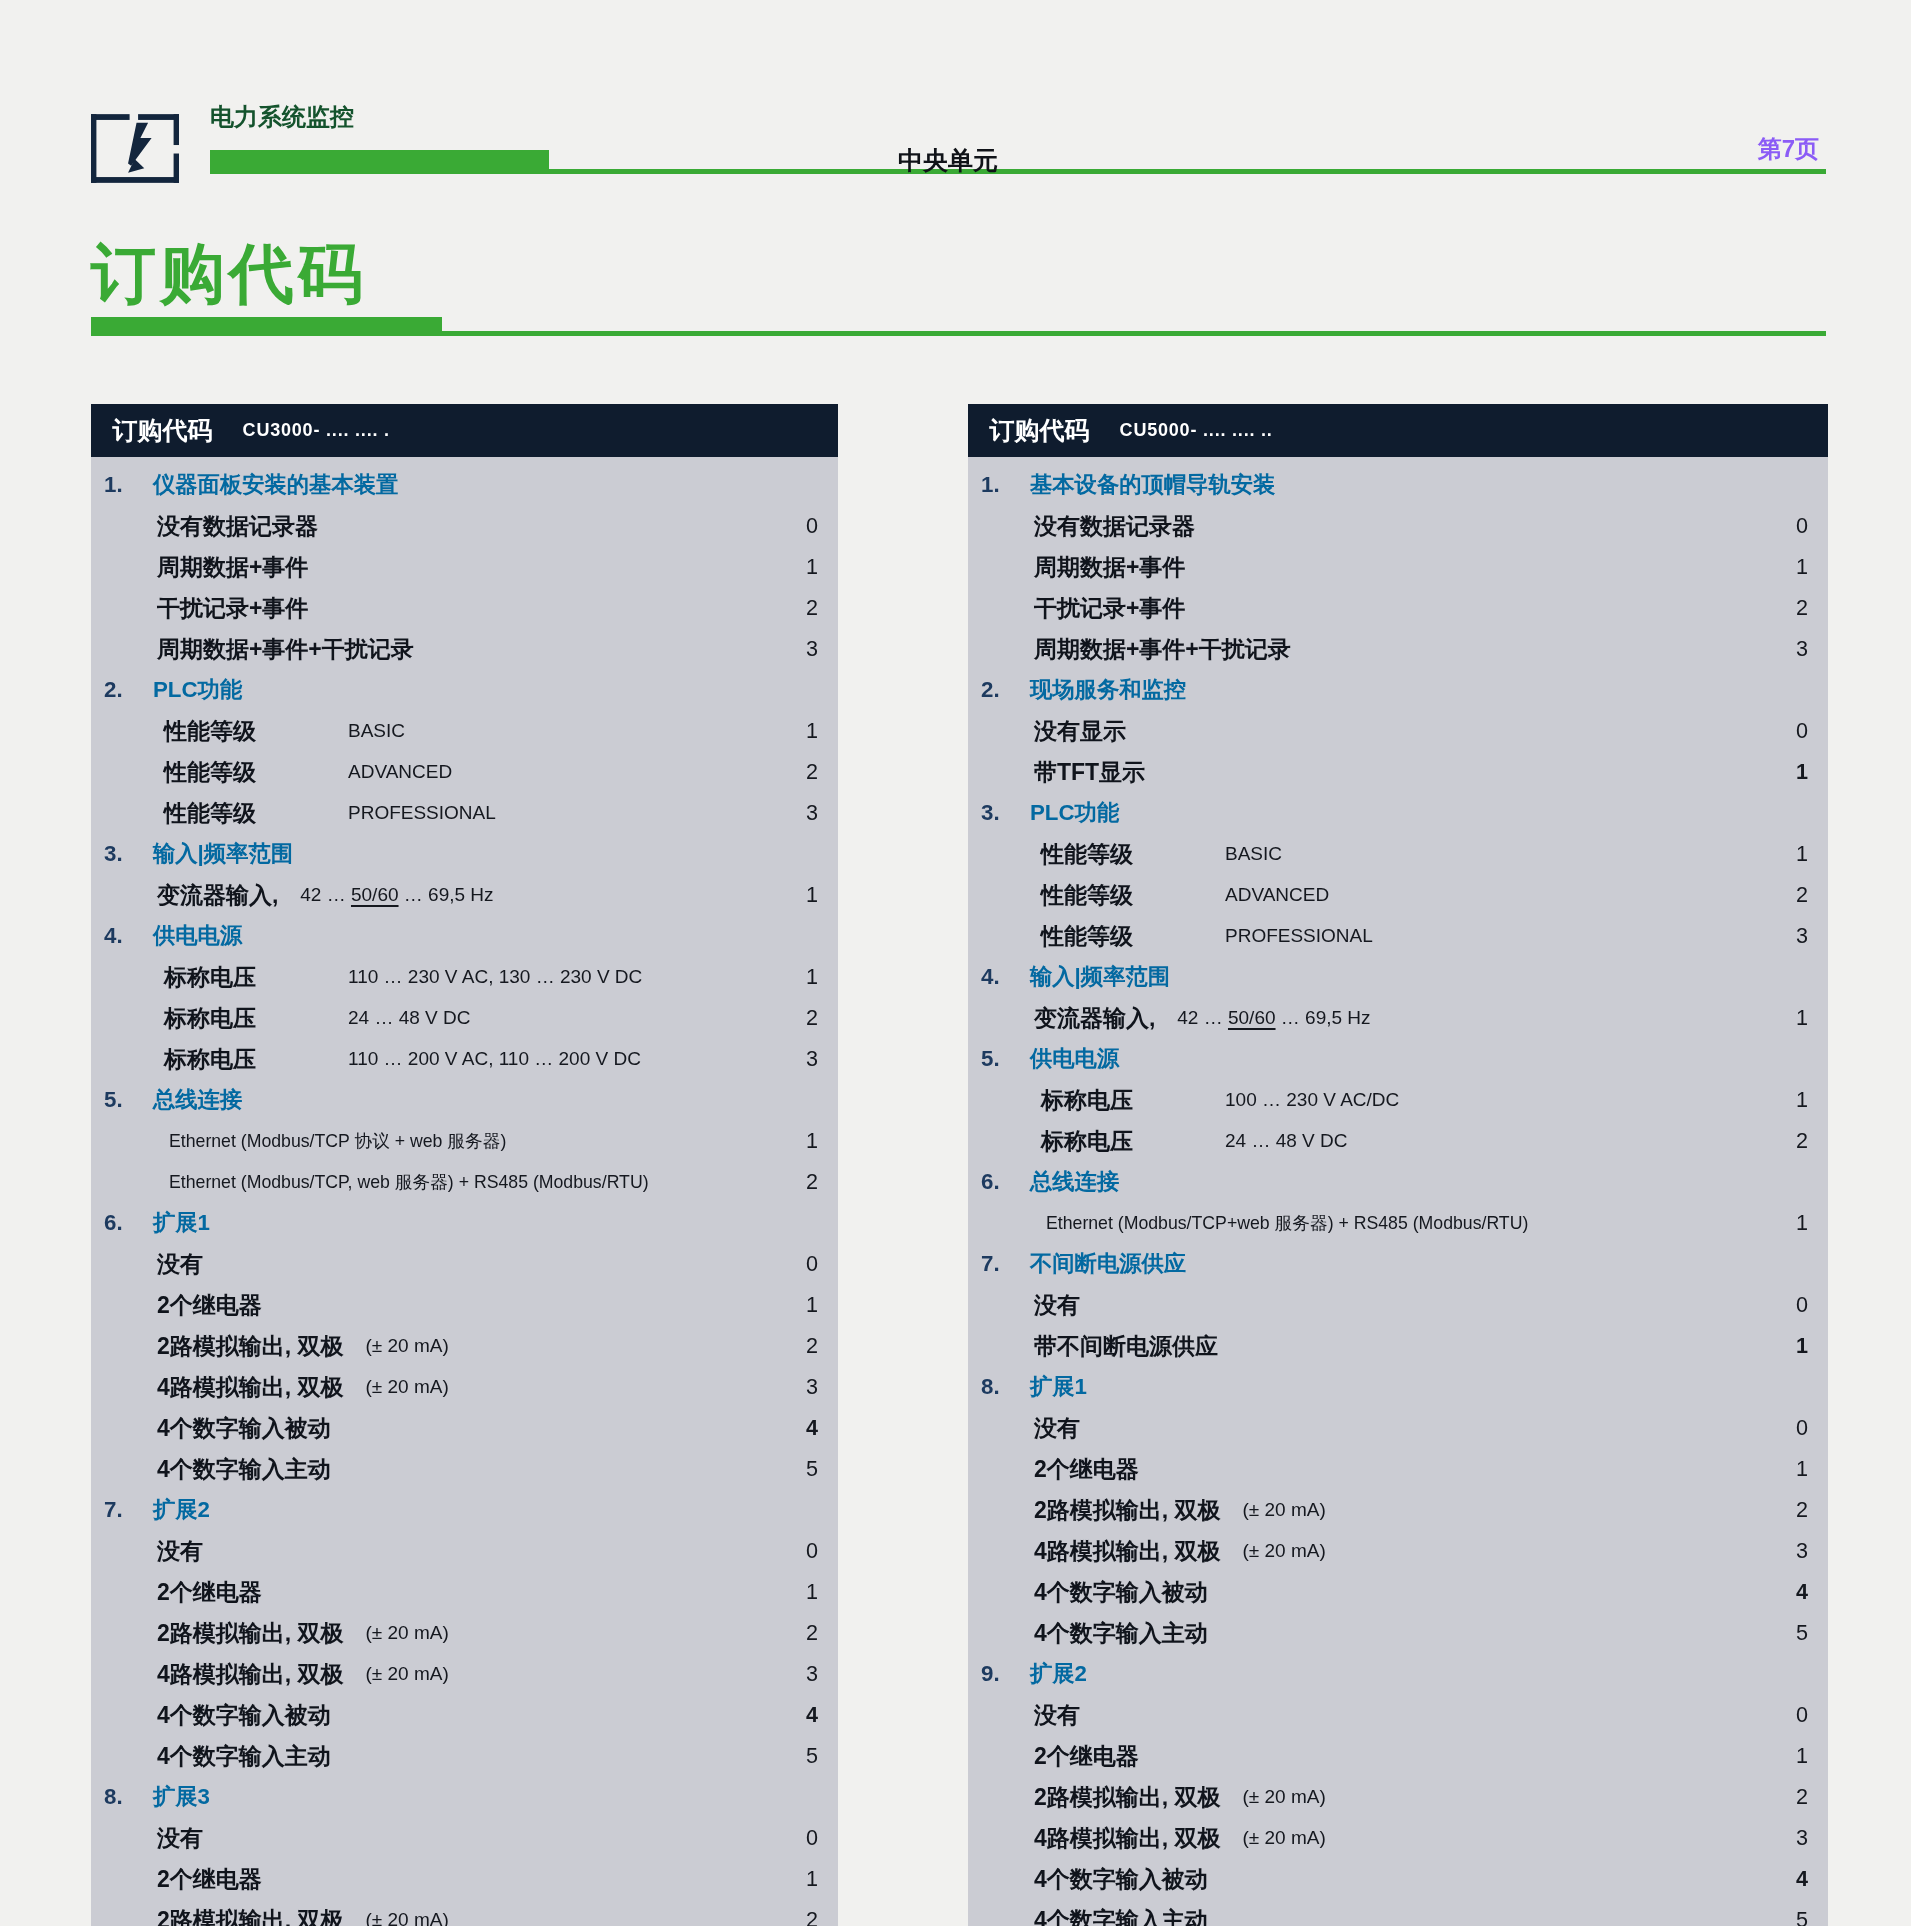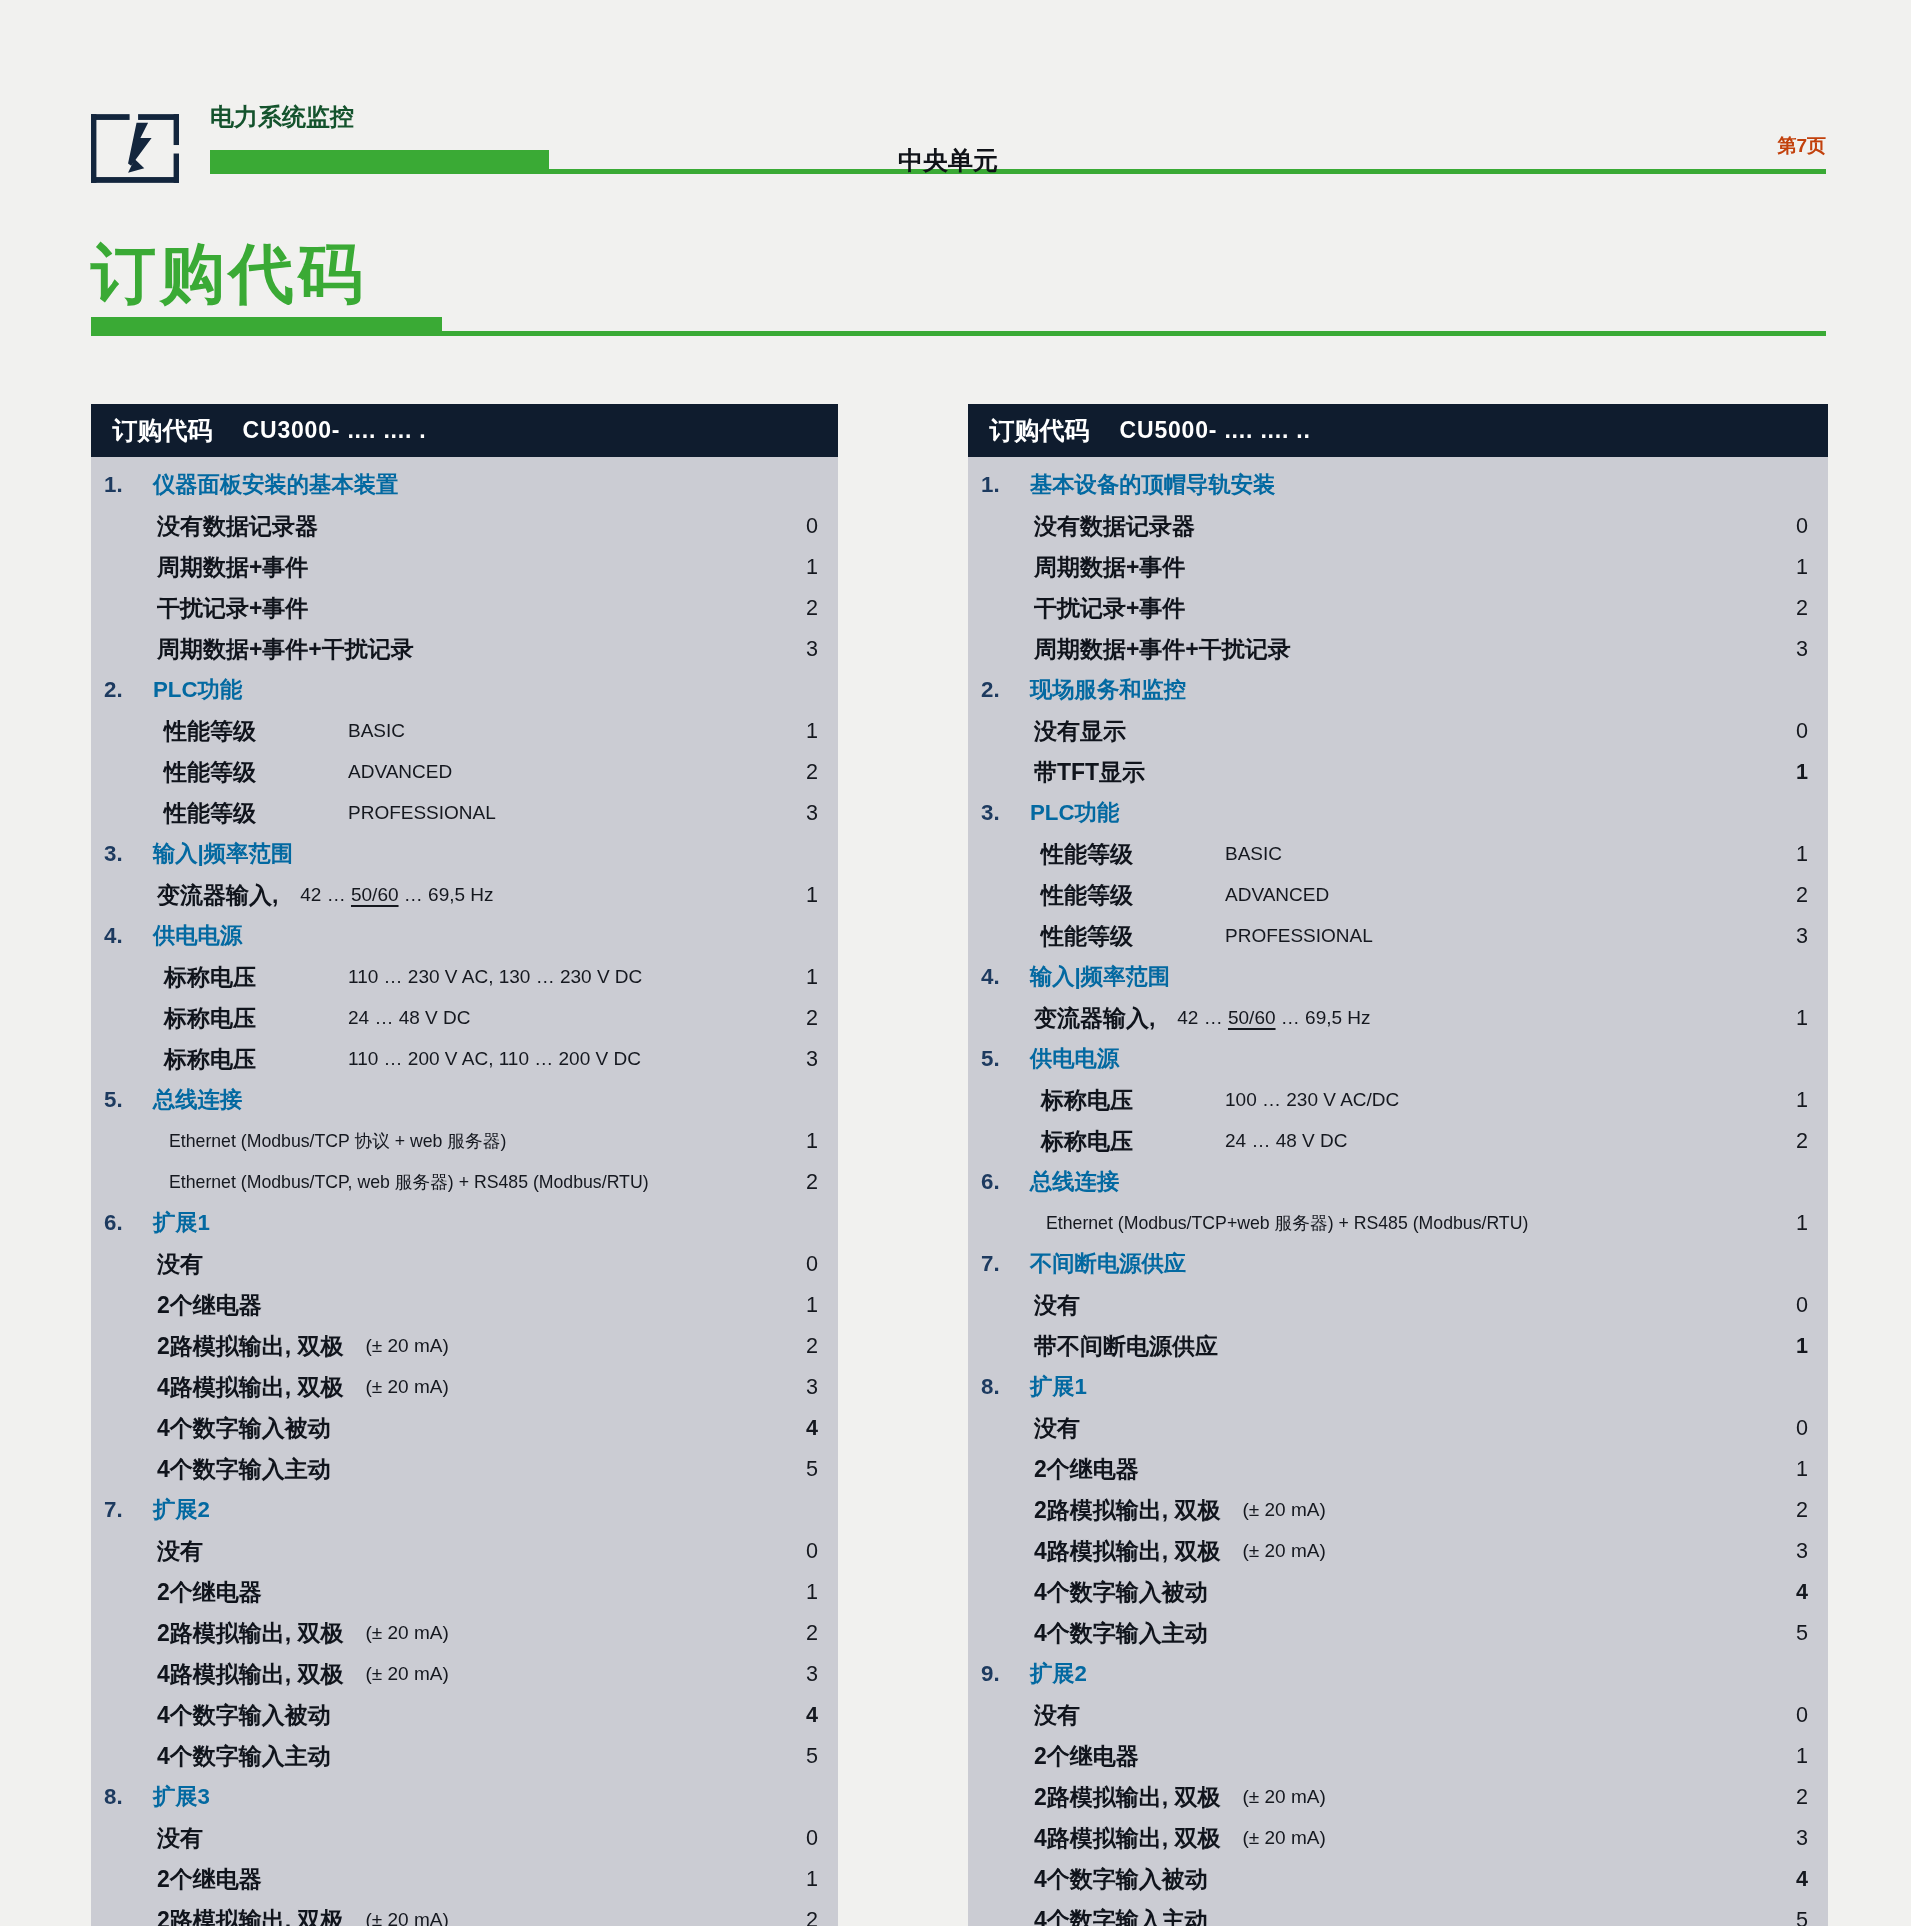--- a/index.html
+++ b/index.html
@@ -5,34 +5,34 @@
   html,body{margin:0;padding:0;background:#e8e8e6;}
   .page{position:relative;width:1911px;height:2703px;background:#f1f1ef;overflow:hidden;
         font-family:"Liberation Sans","DejaVu Sans",sans-serif;color:#15181f;}
 
   
   .logo{position:absolute;left:91px;top:114px;width:88px;height:69px;}
   .brand{position:absolute;left:210px;top:101px;font-size:24px;font-weight:700;color:#14532d;}
   .hdr-bar-thin{position:absolute;left:210px;top:169px;width:1616px;height:5.4px;background:#3aaa35;}
   .hdr-bar-thick{position:absolute;left:210px;top:150px;width:339px;height:24px;background:#3aaa35;}
   .hdr-center{position:absolute;left:898px;top:144px;font-size:25px;font-weight:700;color:#101318;}
-  .hdr-page{position:absolute;right:85px;top:133px;font-size:19px;font-weight:700;color:#c2410c;}
+  .hdr-page{position:absolute;right:92px;top:133px;font-size:24px;font-weight:700;color:#8b5cf6;}
 
   
   .page-title{position:absolute;left:91px;top:230px;font-size:65px;font-weight:700;color:#3aaa35;letter-spacing:3.9px;}
   .title-bar-thin{position:absolute;left:91px;top:331px;width:1735px;height:4.6px;background:#3aaa35;}
   .title-bar-thick{position:absolute;left:91px;top:317px;width:351px;height:18.5px;background:#3aaa35;}
 
   
   .otable{position:absolute;top:404px;}
   #table-0{left:91px;width:747px;}
   #table-1{left:968px;width:860px;}
   .thead{height:53px;background:#0f1c2e;color:#ffffff;display:flex;align-items:center;
          padding:0 15.4px 0 21.6px;font-size:25px;font-weight:700;box-sizing:border-box;}
-  .thead .model{margin-left:30px;font-size:23px;letter-spacing:0.8px;}
+  .thead .model{margin-left:30px;font-size:18px;letter-spacing:0.8px;}
   .tbody{background:#cbccd3;padding:7.7px 0 13px 0;}
   .row{height:41px;display:flex;align-items:center;padding:0 20px 0 13px;box-sizing:border-box;}
   .row .num{flex:none;width:49px;font-size:22.3px;font-weight:700;color:#1d3a5f;}
   .sec-title{font-size:22.3px;font-weight:700;color:#0369a1;}
   .lab{font-size:23px;font-weight:700;color:#10141c;margin-left:3.9px;white-space:nowrap;}
   .lab.colw{flex:none;width:184px;margin-left:11px;}
   .det{font-size:19px;font-weight:400;color:#15181f;white-space:nowrap;}
   .det.inline{margin-left:22px;}
   .det.plain{margin-left:16px;font-size:17.7px;}
   .det u{text-underline-offset:3.9px;text-decoration-thickness:1.9px;}

